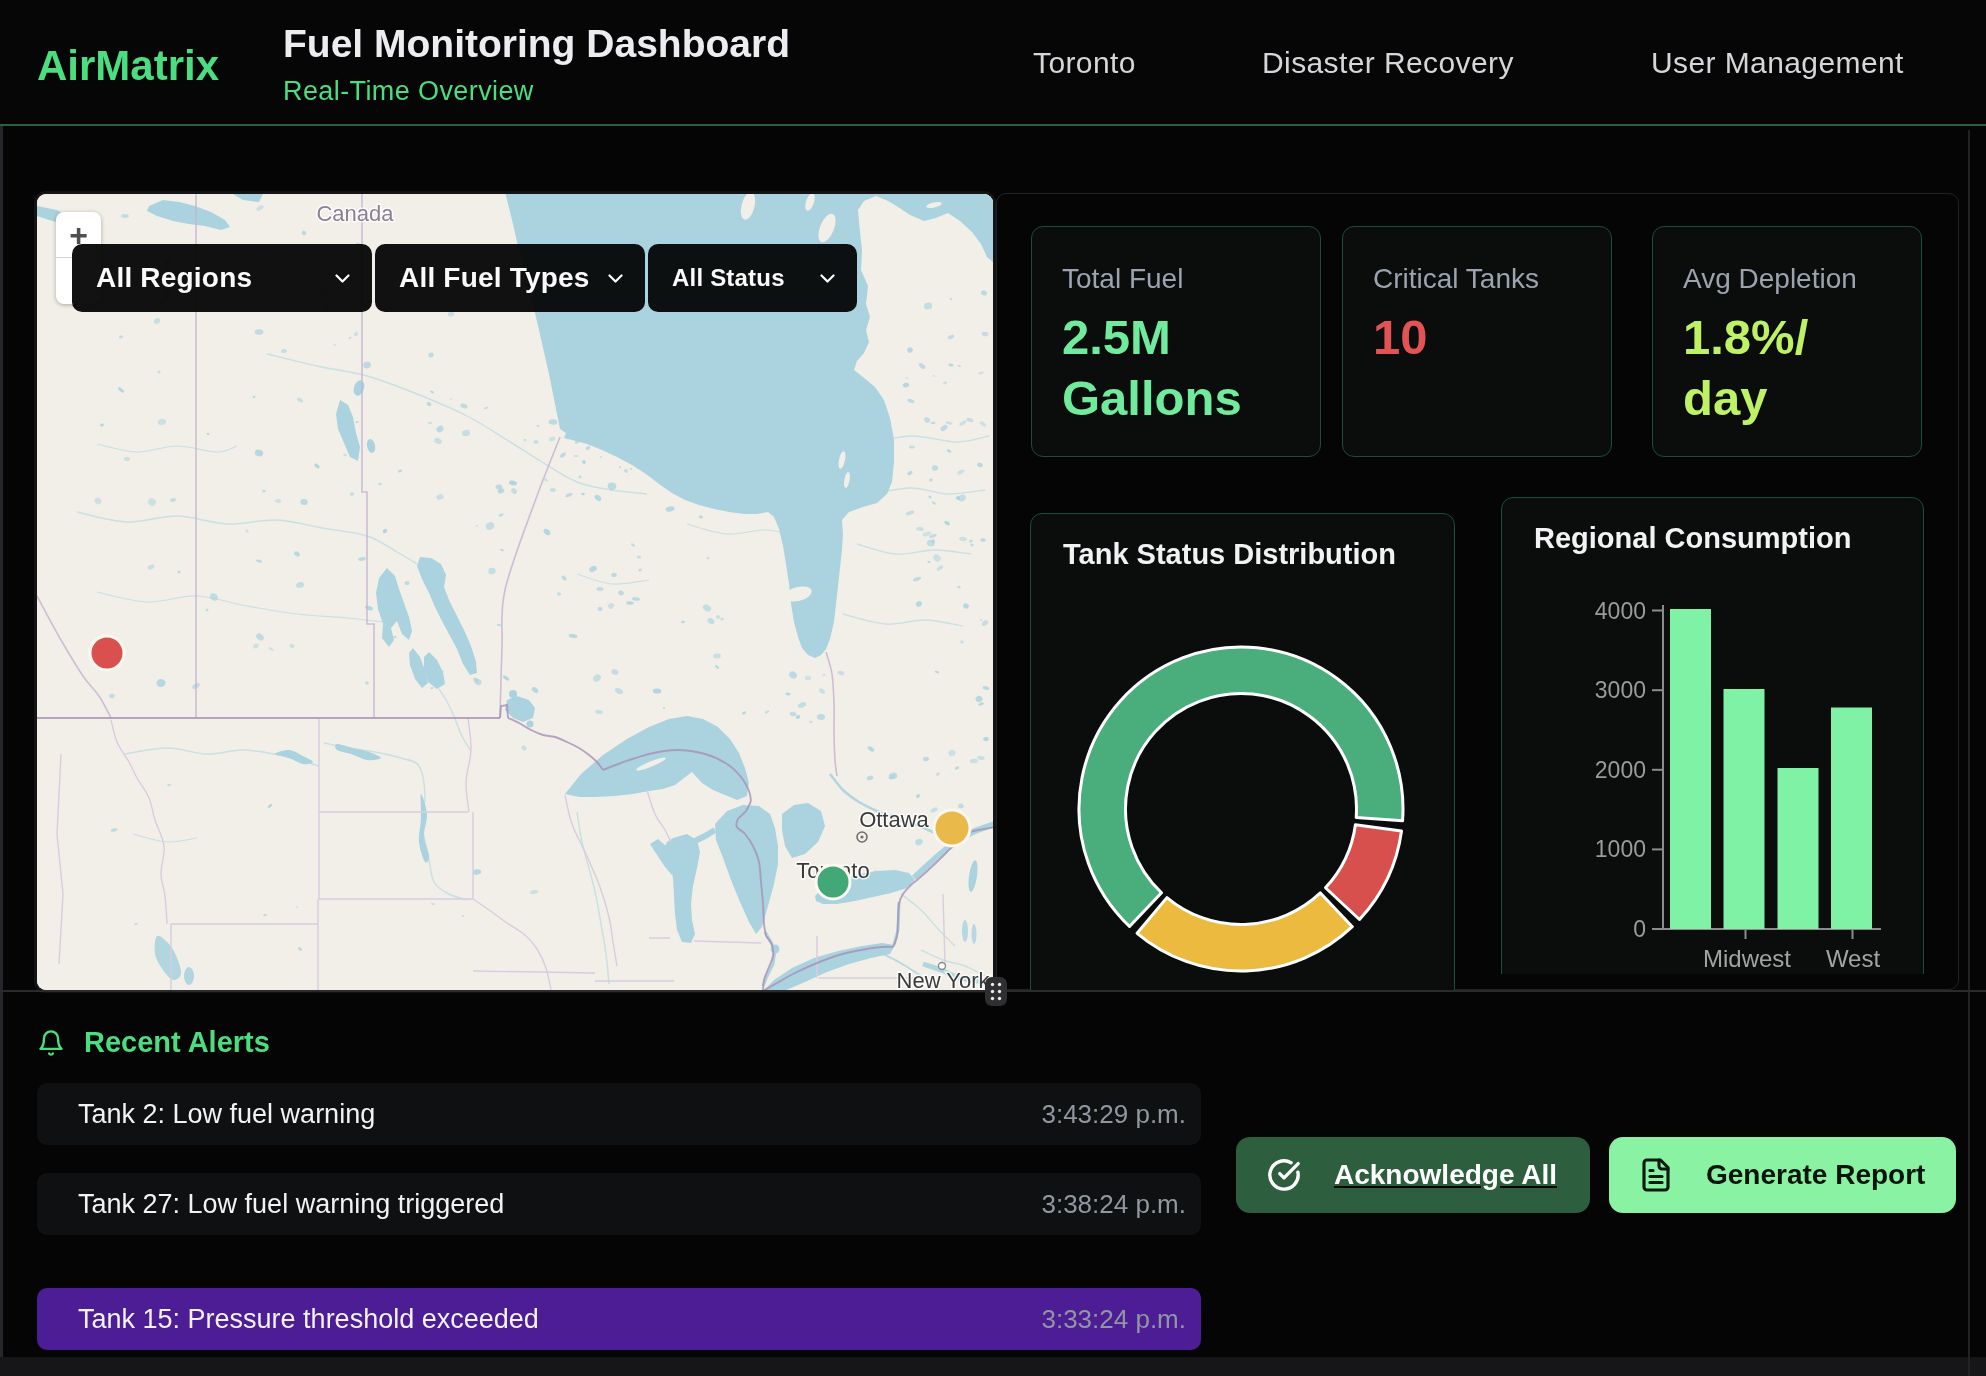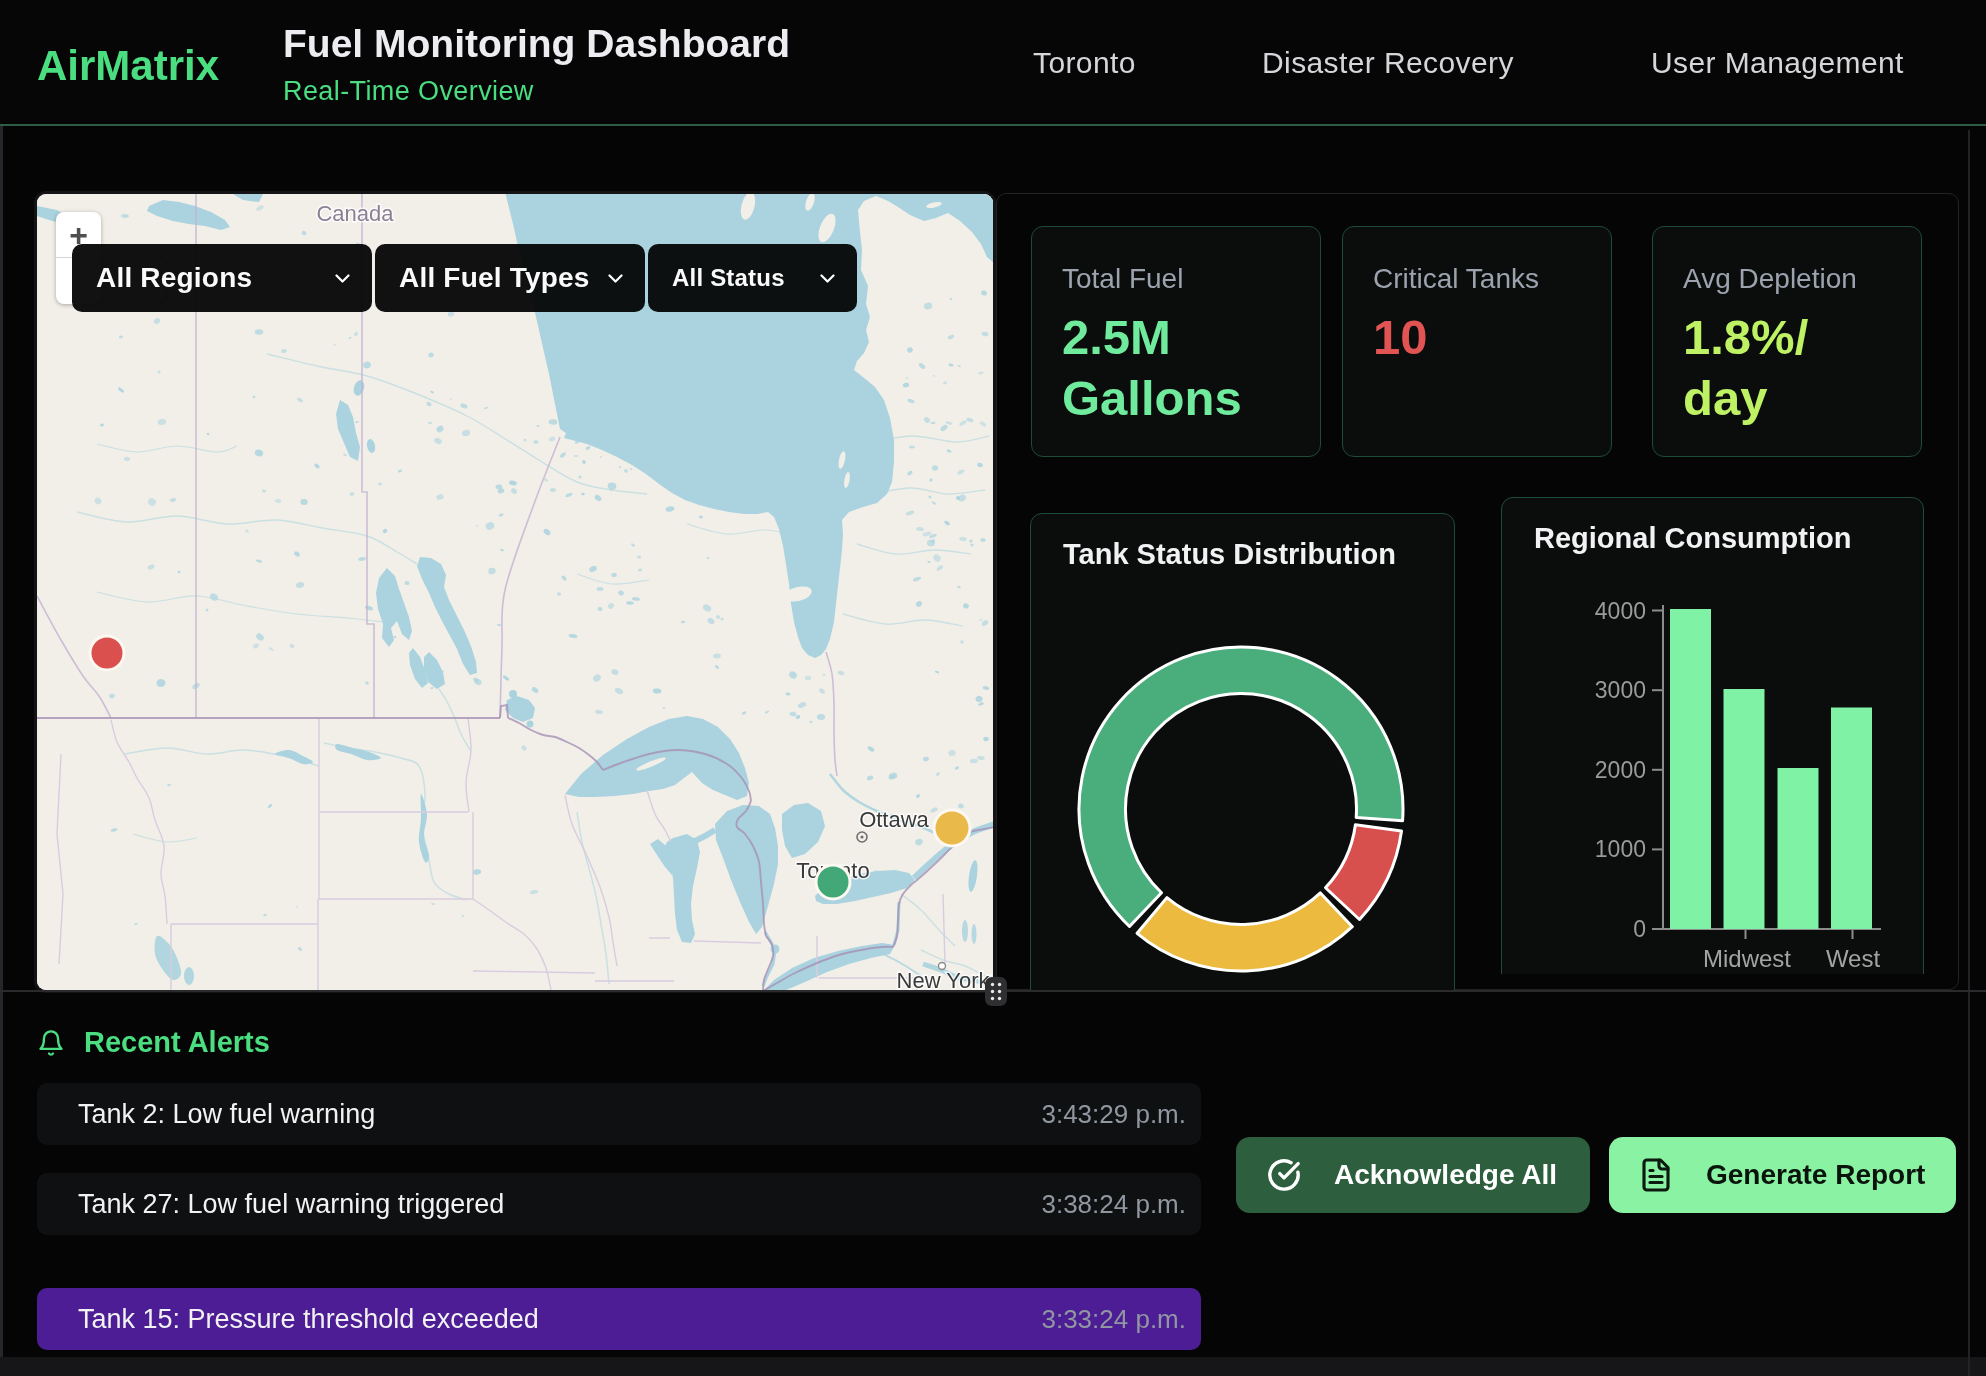--- a/index.html
+++ b/index.html
@@ -508,21 +508,21 @@
 </div>
 <div class="abs" style="left:37px;top:1173px;width:1164px;height:62px;background:#0f1011;border-radius:10px;display:flex;align-items:center;justify-content:space-between;padding:0 15px 0 41px;">
   <span style="font-size:27px;color:#f2f2f2;">Tank 27: Low fuel warning triggered</span>
   <span style="font-size:26px;color:#9097a0;">3:38:24 p.m.</span>
 </div>
 <div class="abs" style="left:37px;top:1288px;width:1164px;height:62px;background:#4c1d95;border-radius:10px;display:flex;align-items:center;justify-content:space-between;padding:0 15px 0 41px;">
   <span style="font-size:27px;color:#f2f2f2;">Tank 15: Pressure threshold exceeded</span>
   <span style="font-size:26px;color:#9097a0;">3:33:24 p.m.</span>
 </div>
 
-<div class="abs" style="left:1236px;top:1137px;width:354px;height:76px;background:#2d5f3e;border-radius:14px;display:flex;align-items:center;padding-left:31px;">
+<div class="abs" style="left:1236px;top:1137px;width:354px;height:76px;background:#2d5f3e;border-radius:14px;display:flex;align-items:center;padding-left:31px;text-decoration:underline;">
   <div style="width:34px;height:34px;"><svg width="34" height="34" viewBox="0 0 24 24" fill="none" stroke="#ffffff" stroke-width="2.4" stroke-linecap="round" stroke-linejoin="round">
         <path d="M21.8 10A10 10 0 1 1 17 3.34"></path>
         <path d="m9 11 3 3L22 4"></path>
       </svg></div>
   <span style="font-size:28px;font-weight:700;color:#ffffff;margin-left:33px;">Acknowledge All</span>
 </div>
 <div class="abs" style="left:1609px;top:1137px;width:347px;height:76px;background:#8af3a3;border-radius:14px;display:flex;align-items:center;padding-left:29px;">
   <div style="width:36px;height:36px;"><svg width="36" height="36" viewBox="0 0 24 24" fill="none" stroke="#0d1a10" stroke-width="2.1" stroke-linecap="round" stroke-linejoin="round">
         <path d="M15 2H6a2 2 0 0 0-2 2v16a2 2 0 0 0 2 2h12a2 2 0 0 0 2-2V7Z"></path>
         <path d="M14 2v4a2 2 0 0 0 2 2h4"></path>

